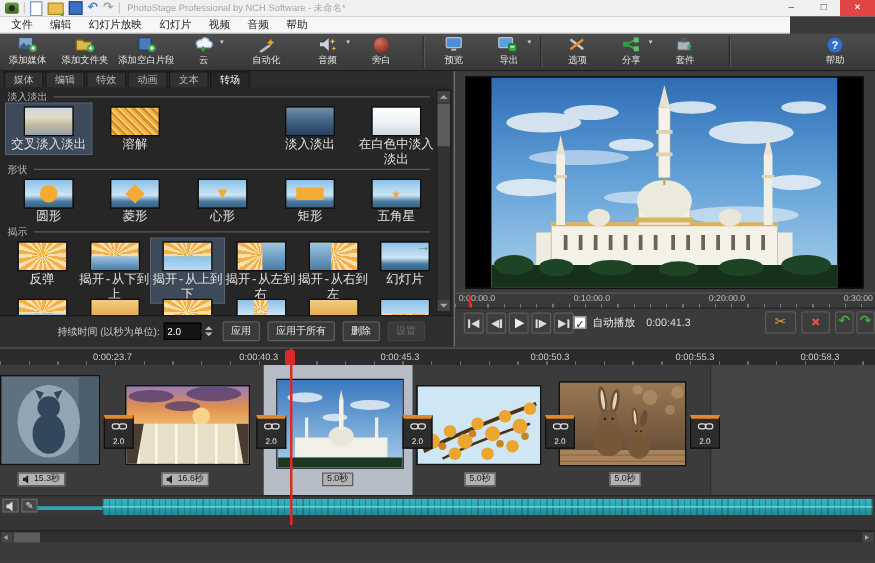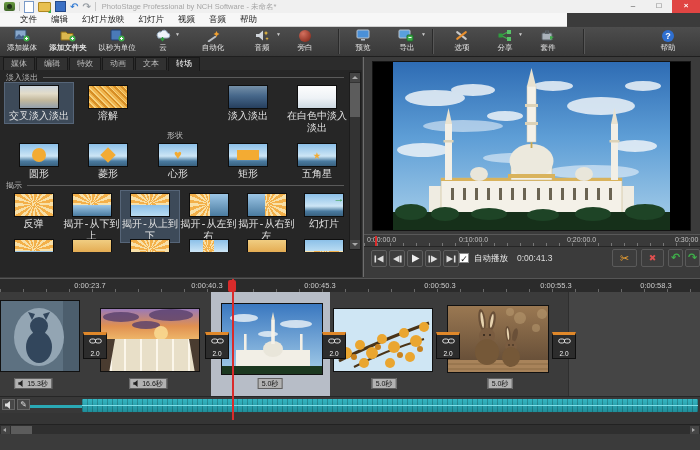--- a/index.html
+++ b/index.html
@@ -17,22 +17,22 @@
   .ico-folder{width:11px;height:8px;background:#e8c050;border:1px solid #b08820;border-radius:1px;position:relative;}
   .ico-folder::after{content:"";position:absolute;right:-1px;bottom:-2px;border-left:3px solid transparent;border-bottom:4px solid #3fae4a;}
   .ico-save{width:9px;height:9px;background:#3a6fc4;border:1px solid #24498a;}
   .glyph-undo{color:#3a7fd4;font-size:10px;line-height:10px;font-weight:bold;}
   .glyph-redo{color:#9aa0a6;font-size:10px;line-height:10px;font-weight:bold;}
   .title-text{color:#a6a6a6;font-size:7.5px;white-space:nowrap;margin-left:2px;}
   .winbtns{position:absolute;right:0;top:0;height:13px;display:flex;}
   .winbtn{width:26px;height:13px;text-align:center;font-size:8px;line-height:12px;color:#444;}
   .winbtn.close{width:28px;background:#e04543;color:#fff;font-weight:bold;}
   
-  .menubar{position:absolute;left:0;top:13px;width:567px;height:14px;background:#f7f7f7;
-    border-bottom:1px solid #d0d0d0;display:flex;align-items:flex-start;box-sizing:border-box;padding-left:13px;}
+  .menubar{position:absolute;left:0;top:13px;width:632px;height:14px;background:#f7f7f7;
+    border-bottom:1px solid #d0d0d0;display:flex;align-items:flex-start;box-sizing:border-box;padding-left:2px;}
   .menu-item{font-size:8.5px;color:#222;padding:0 7px;line-height:13px;}
   
   .toolbar{position:absolute;left:0;top:27px;width:700px;height:30px;
     background:linear-gradient(#4d4d4d,#383838);border-bottom:1px solid #1f1f1f;box-sizing:border-box;}
   .tbtn{position:absolute;top:1px;height:28px;text-align:center;color:#e2e2e2;font-size:7.5px;}
   .tbtn .ic{height:15px;display:flex;align-items:center;justify-content:center;}
   .tbtn .lbl{display:block;line-height:10px;white-space:nowrap;}
   .caret{position:absolute;top:4px;right:0;font-size:5px;color:#cccccc;line-height:5px;}
   .tsep{position:absolute;top:2px;width:1px;height:25px;background:#2a2a2a;border-right:1px solid #575757;}
   .mic-ball{width:12px;height:12px;border-radius:50%;background:radial-gradient(circle at 35% 30%,#d4705e,#7a1f12);}
@@ -180,39 +180,39 @@
       <span class="ic">
           <svg width="16" height="13">
             <rect x="1" y="1" width="11" height="9" fill="#88a8cc" stroke="#35506e"></rect>
             <path d="M2 8l3-3 2.5 2.5L9 6l2 2v1.5H2z" fill="#44608a"></path>
             <circle cx="12.5" cy="9.5" r="3" fill="#3fae4a"></circle>
             <path d="M11 9.5h3M12.5 8v3" stroke="#fff" stroke-width="1"></path>
           </svg>
         </span>
       <span class="lbl">添加媒体</span>
     </div>
-    <div class="tbtn" style="left:46px;width:44px;font-weight:bold;">
+    <div class="tbtn" style="left:46px;width:44px;">
       <span class="ic">
           <svg width="16" height="13">
             <path d="M1 3h5l1.5 1.5H13V11H1z" fill="#dcb84e" stroke="#8a6a18"></path>
             <circle cx="12.5" cy="9.5" r="3" fill="#3fae4a"></circle>
             <path d="M11 9.5h3M12.5 8v3" stroke="#fff" stroke-width="1"></path>
           </svg>
         </span>
       <span class="lbl">添加文件夹</span>
     </div>
     <div class="tbtn" style="left:92px;width:50px;">
       <span class="ic">
           <svg width="16" height="13">
             <rect x="2" y="1" width="10" height="10" rx="1" fill="#4a7ab8" stroke="#24406e"></rect>
             <circle cx="12.5" cy="9.5" r="3" fill="#3fae4a"></circle>
             <path d="M11 9.5h3M12.5 8v3" stroke="#fff" stroke-width="1"></path>
           </svg>
         </span>
-      <span class="lbl">以秒为单位</span>
+      <span class="lbl">添加空白片段</span>
     </div>
     <div class="tbtn" style="left:146px;width:34px;">
       <span class="ic">
           <svg width="18" height="13">
             <path d="M4 8a3 3 0 013-5 3.5 3.5 0 016.5 1A2.5 2.5 0 0113 9H4z" fill="#eef4fa" stroke="#9ab0c4"></path>
             <path d="M8.5 8v3M6.8 9.5l1.7 2 1.7-2" stroke="#2f9e3f" stroke-width="1.3" fill="none"></path>
           </svg>
         </span>
       <span class="caret">▼</span>
       <span class="lbl">云</span>
@@ -332,21 +332,21 @@
         <div class="titem" style="left:210px;width:68px;">
           <div class="th th-fade"></div>
           <div class="tlabel">淡入淡出</div>
         </div>
         <div class="titem" style="left:279px;width:68px;">
           <div class="th th-fadewhite"></div>
           <div class="tlabel">在白色中淡入淡出</div>
         </div>
       </div>
 
-      <div class="shead" style="top:60px;flex-direction:column;">
+      <div class="shead" style="top:60px;">
         <span>形状</span>
           <span class="line"></span>
       </div>
       <div class="trow" style="top:71px;height:38px;">
         <div class="titem" style="left:1px;width:68px;">
           <div class="th th-sky">
               <span class="shape shape-circle"></span>
             </div>
           <div class="tlabel">圆形</div>
         </div>
@@ -444,20 +444,32 @@
           </div>
       </div>
 
       <div class="vscroll">
         <span class="vs-arrow vs-up"></span>
         <span class="vs-thumb"></span>
         <span class="vs-arrow vs-down"></span>
       </div>
     </div>
 
+    <div class="durbar">
+      <span class="durlabel">持续时间 (以秒为单位):</span>
+      <input class="durinput" value="2.0" style="">
+      <span class="spin">
+          <i class="up"></i>
+          <i class="dn"></i>
+        </span>
+      <span class="pbtnr">应用</span>
+      <span class="pbtnr">应用于所有</span>
+      <span class="pbtnr">删除</span>
+      <span class="pbtnr disabled">设置</span>
+    </div>
   </div>
 
   <div class="right-panel">
     <div class="video-area">
       <div class="video-img">
         <svg width="277" height="168" viewBox="0 0 277 168" preserveAspectRatio="none">
           <defs>
             <linearGradient id="sky" x1="0" y1="0" x2="0" y2="1">
               <stop offset="0" stop-color="#2e6cb4"></stop>
                 <stop offset="0.45" stop-color="#5e9ed6"></stop>

